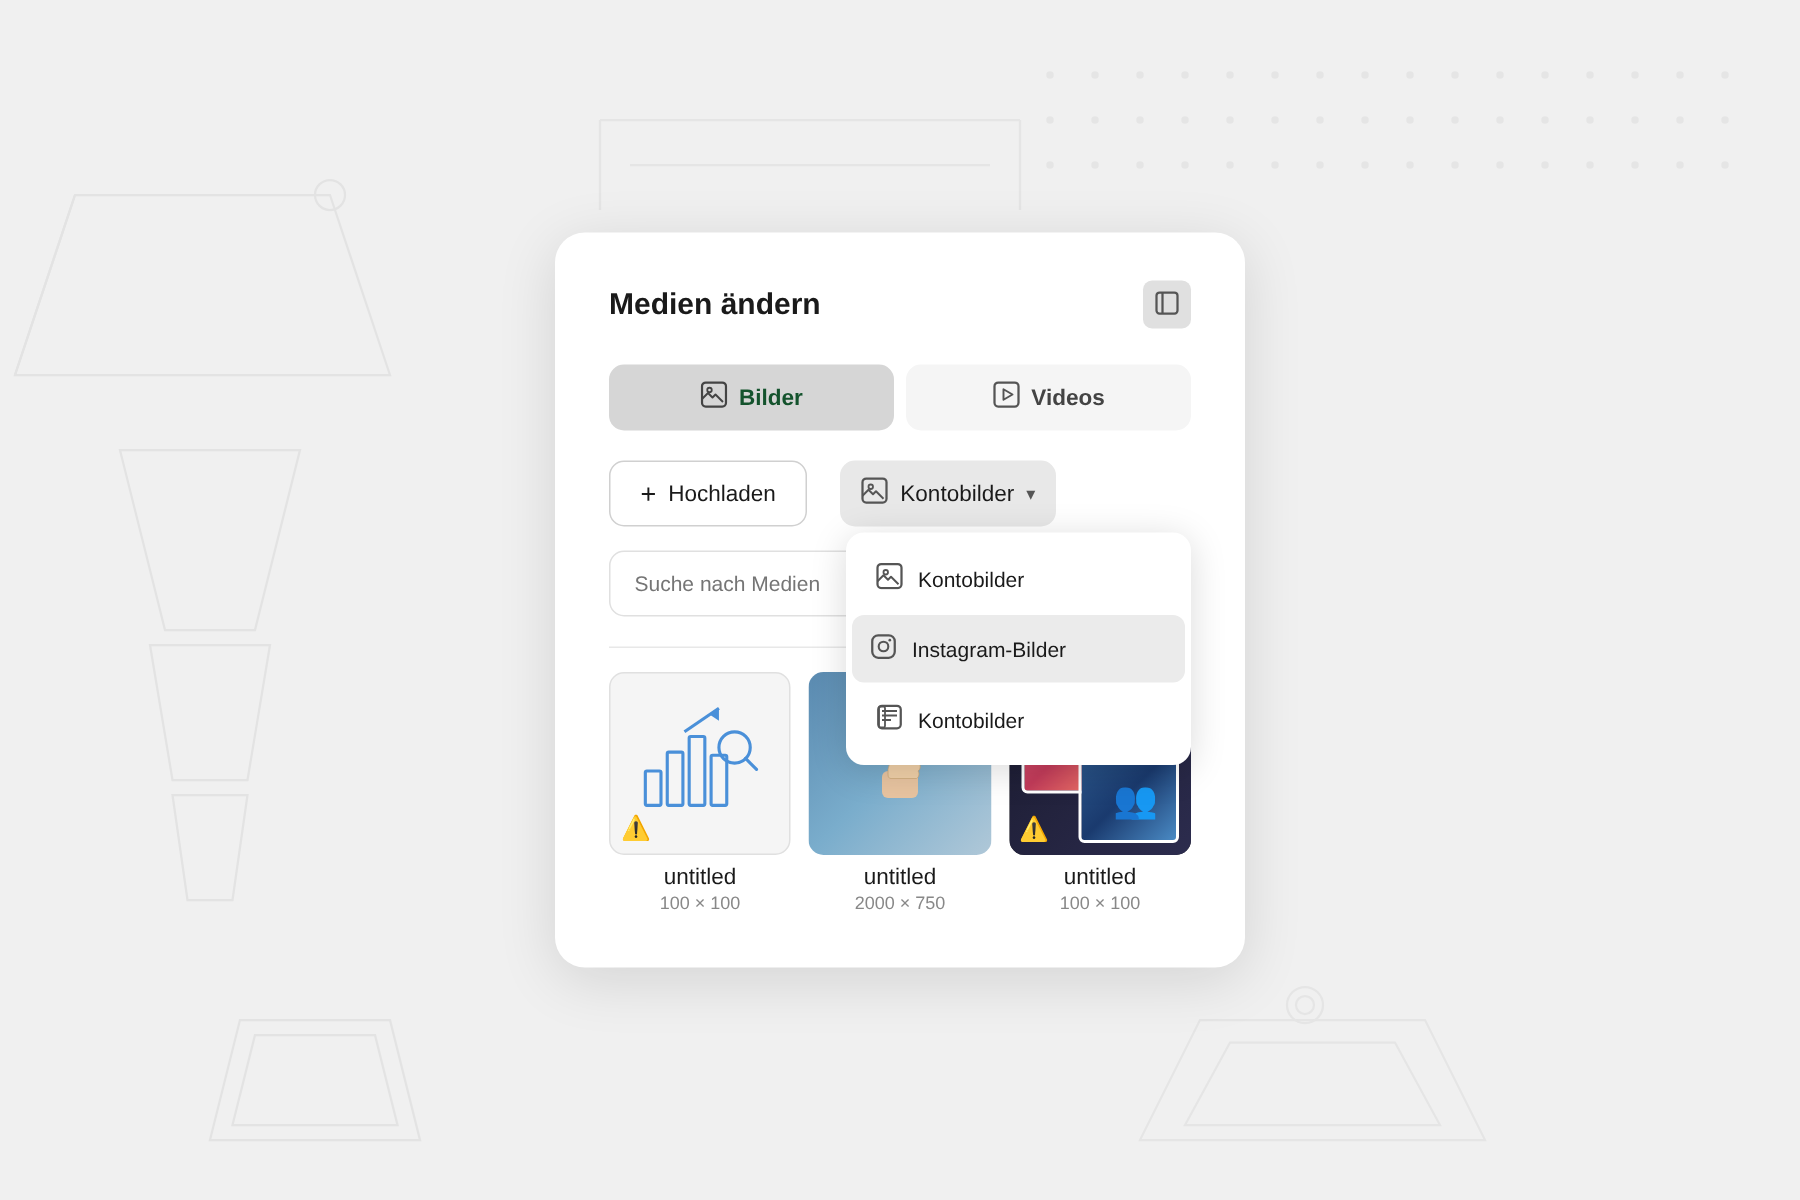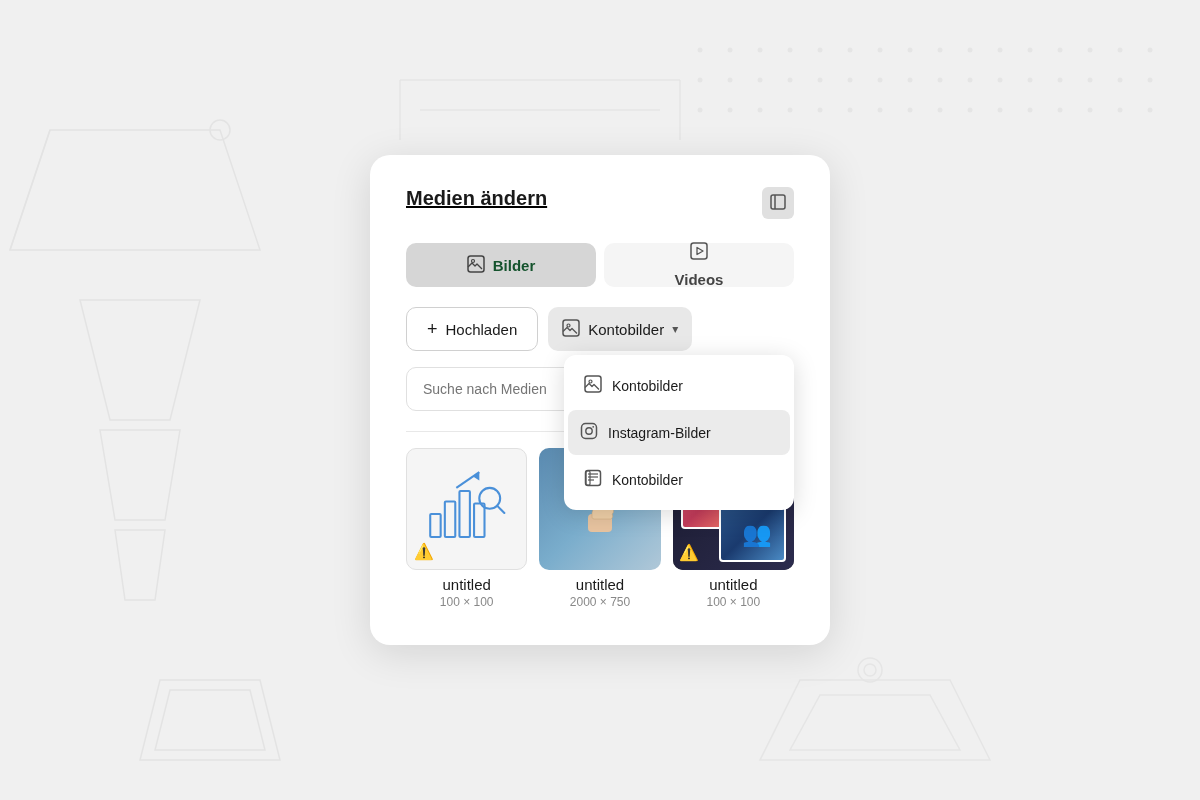--- a/index.html
+++ b/index.html
@@ -38,23 +38,23 @@
       padding: 32px 36px 36px 36px;
       width: 460px;
       box-shadow: 0 8px 40px rgba(0,0,0,0.12);
       position: relative;
       z-index: 10;
     }
 
     
     .card-header {
       display: flex;
+      align-items: center;
       justify-content: space-between;
       margin-bottom: 24px;
-      text-decoration: underline;
     }
 
     .card-title {
       font-size: 20px;
       font-weight: 700;
       color: #1a1a1a;
     }
 
     .sidebar-icon-btn {
       width: 32px;
@@ -91,21 +91,20 @@
     }
 
     .tab-btn.active {
       background: #d6d6d6;
       color: #14532d;
     }
 
     .tab-btn.inactive {
       background: #f5f5f5;
       color: #444;
-      flex-direction: column;
     }
 
     
     .action-row {
       display: flex;
       gap: 10px;
       margin-bottom: 16px;
       position: relative;
     }
 
@@ -447,21 +446,21 @@
       <span>Videos</span>
     </button>
   </div>
 
   <div class="action-row">
     <button class="upload-btn">
       <span style="font-size:18px;font-weight:400;">+</span>
       <span>Hochladen</span>
     </button>
 
-    <div style="position:relative;flex:1;">
+    <div style="position:relative;flex:1;margin-left:12px;">
       <button class="source-dropdown-btn">
         <span>
           <svg width="18" height="18" viewBox="0 0 18 18" fill="none" xmlns="http://www.w3.org/2000/svg">
             <rect x="1" y="1" width="16" height="16" rx="2.5" stroke="#555" stroke-width="1.5"></rect>
             <circle cx="6.5" cy="6.5" r="1.5" stroke="#555" stroke-width="1.2"></circle>
             <path d="M1 12.5l4-4 3 3 2-2 5 5" stroke="#555" stroke-width="1.3" stroke-linejoin="round"></path>
           </svg>
         </span>
         <span>Kontobilder</span>
         <span class="chevron">▾</span>

